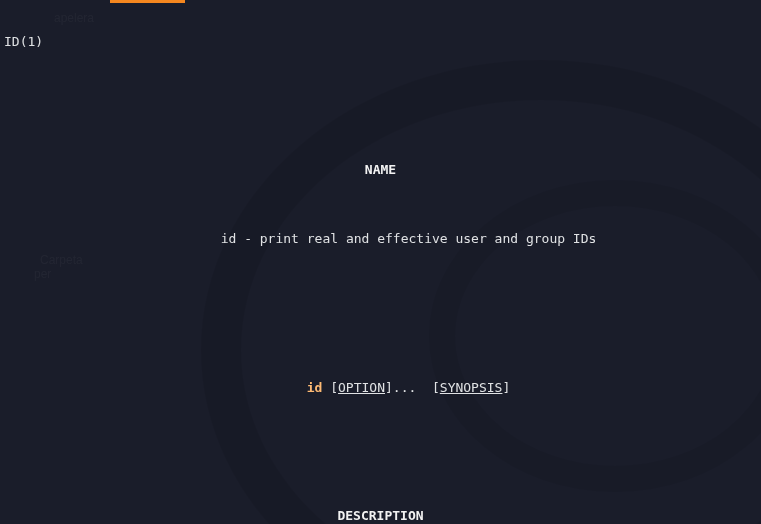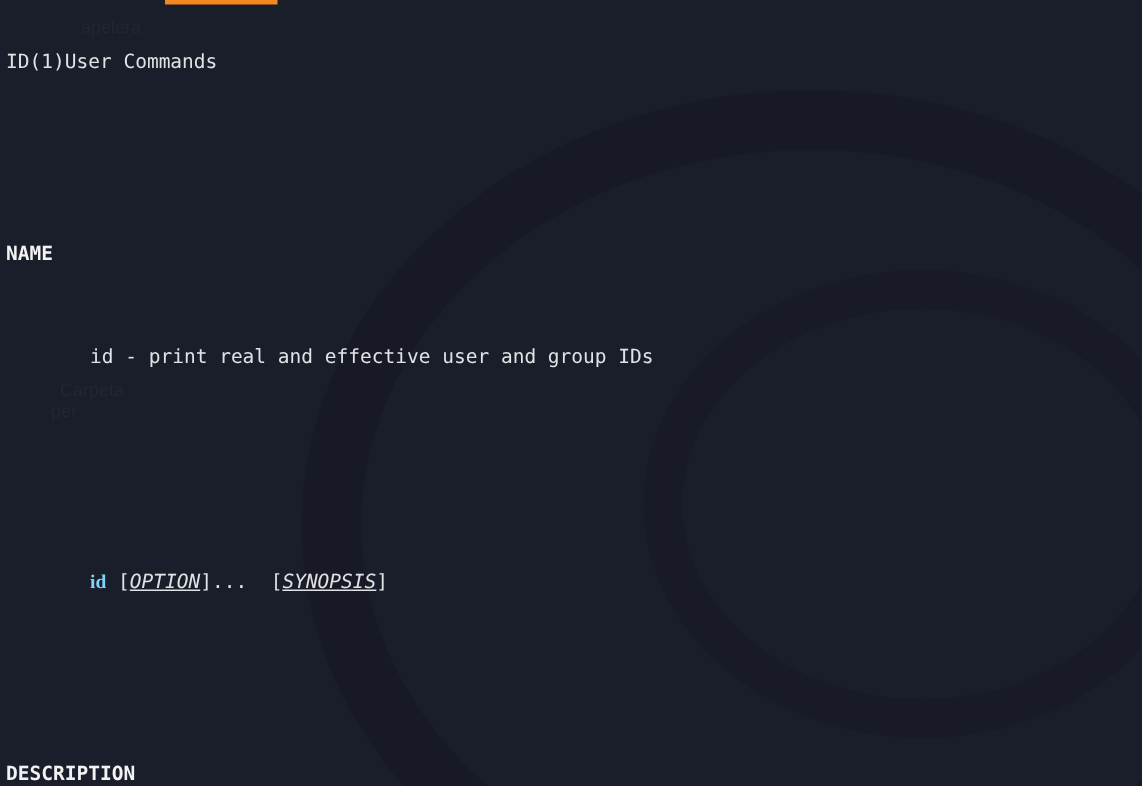--- a/index.html
+++ b/index.html
@@ -54,42 +54,41 @@
 
   .page {
     position: relative;
     padding: 2px 4px 4px 4px;
     white-space: pre;
   }
   .header-line {
     display: flex;
     justify-content: flex-start;
   }
-  .bold { font-weight: bold; color: #7dd3fc; font-family: Liberation Serif, serif; }
+  .bold { font-weight: bold; color: #fdba74; }
   .section { font-weight: bold; color: #f2f2f2; }
-  .u { text-decoration: underline; font-style: italic; }
-  .row { display: block; }
+  .u { text-decoration: underline; }
+  .row { display: block; text-align: center; }
   .indent1 { padding-left: 56px; margin-top: 21px; }
   .spacer { height: 16px; }
 </style>
 </head>
 <body>
 
 <div class="accent-bar"></div>
 
 <div class="bg-ghost" style="top:10px;left:54px;font-size:12px;">apelera</div>
 <div class="bg-ghost" style="top:252px;left:40px;font-size:12px;">Carpeta</div>
 <div class="bg-ghost" style="top:266px;left:34px;font-size:12px;">per</div>
 <div class="bg-swirl"></div>
 <div class="bg-swirl2"></div>
 
 <div class="page">
   <div class="header-line">
     <span>ID(1)</span>
-    <span>User Commands</span>
   </div>
 
   <div class="spacer"></div>
 
   <div class="row section">NAME</div>
   <div class="row indent1">id - print real and effective user and group IDs</div>
 
   <div class="spacer"></div>
 
   <div class="row indent1"><span class="bold">id</span> [<span class="u">OPTION</span><span>]...  [</span><span class="u">SYNOPSIS</span><span>]</span></div>

